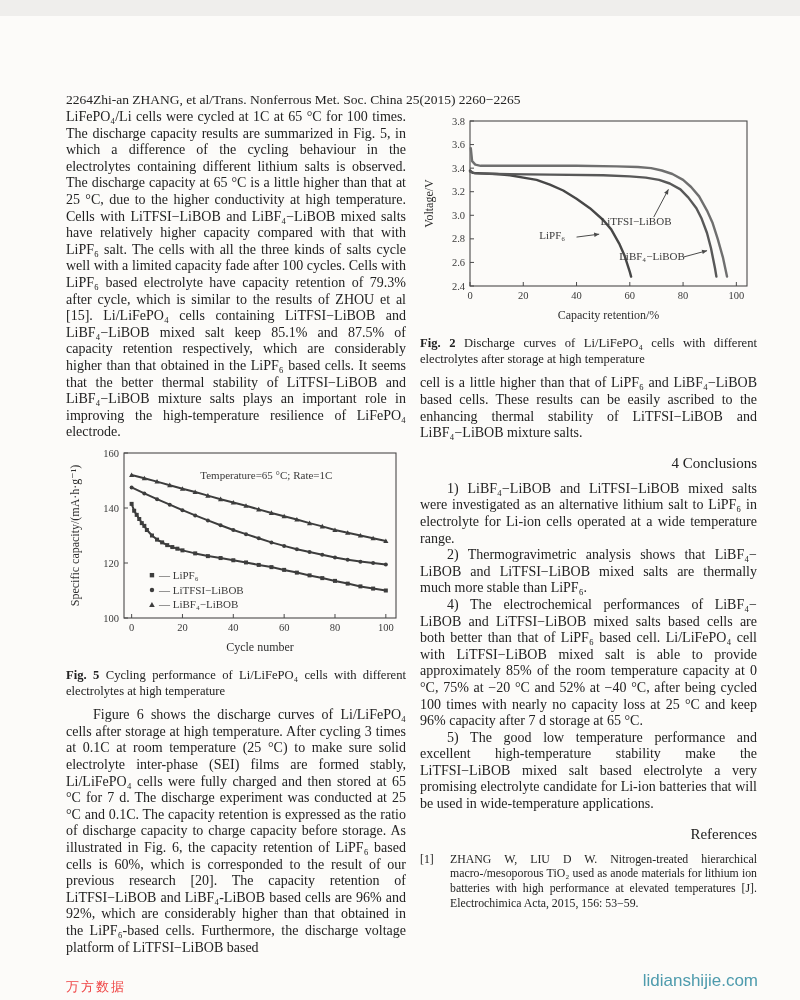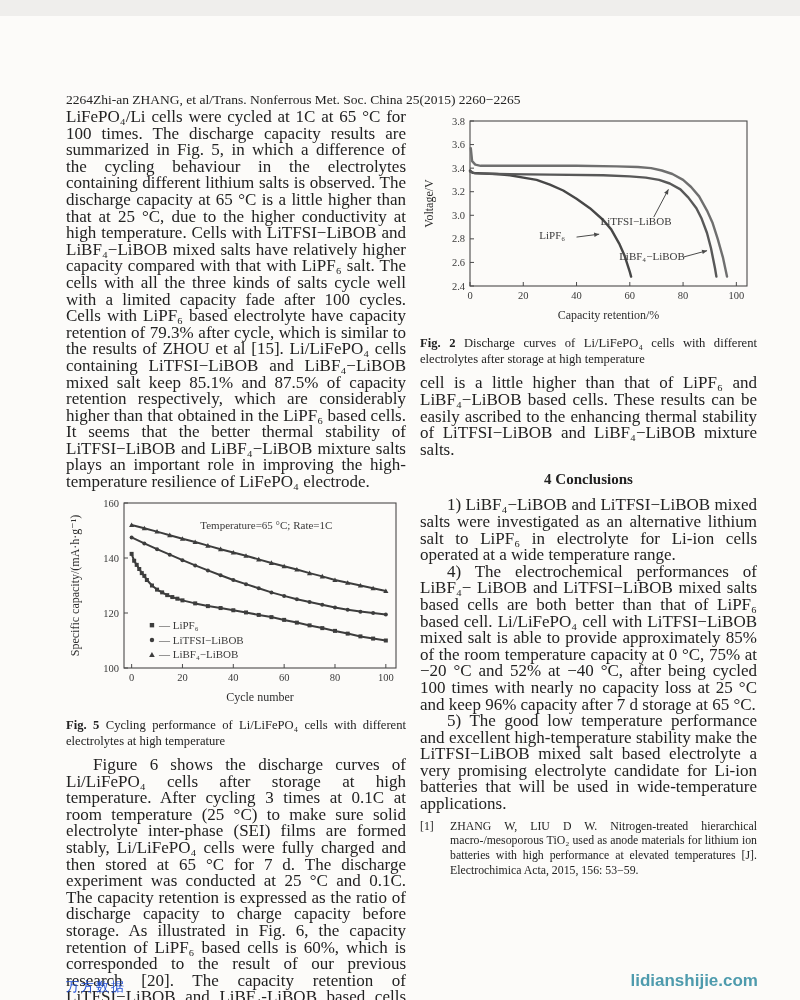--- a/index.html
+++ b/index.html
@@ -5,32 +5,32 @@
   html,body{margin:0;padding:0;}
   body{background:#efeeec;}
   .page{position:relative;width:800px;height:1000px;margin:16px auto;background:#fcfbf9;
         font-family:"Liberation Serif","DejaVu Serif",serif;color:#222;overflow:hidden;}
   .header{position:absolute;top:76px;left:66px;width:690px;display:flex;align-items:baseline;}
   .page-num{font-size:13.5px;}
   .header-title{flex:1;text-align:left;font-size:13.5px;}
   .col{position:absolute;text-align:justify;}
   .col-left{left:66px;top:93px;width:340px;}
   .col-right{left:420px;top:98px;width:337px;}
-  p.body{margin:0;font-size:17px;line-height:16.6px;}
+  p.body{margin:0;font-size:14px;line-height:16.6px;}
   p.indent{text-indent:27px;}
   .figure-block{margin:5px 0 2px 0;}
   p.caption{margin:3px 0 8px 0;font-size:12.6px;line-height:16.2px;}
   p.caption b{font-weight:bold;}
-  h2.section{font-size:15px;margin:13px 0 9px 0;font-weight:bold;text-align:center;}
+  h2.section{font-size:15px;margin:13px 0 9px 0;font-weight:normal;text-align:right;}
   .ref-item{display:flex;font-size:11.8px;line-height:14.8px;margin-top:6px;text-align:justify;}
   .ref-num{width:30px;flex:none;}
   .ref-text{flex:1;}
-  .footer-left{position:absolute;left:66px;top:962px;font-size:13px;color:#1d4ed8;letter-spacing:2px;}
+  .footer-left{position:absolute;left:66px;top:962px;font-size:13px;color:#ef4444;letter-spacing:2px;}
   .footer-right{position:absolute;right:42px;top:955px;font-size:17px;
-                font-family:"Liberation Sans","DejaVu Sans",sans-serif;font-weight:bold;}
+                font-family:"Liberation Sans","DejaVu Sans",sans-serif;font-weight:normal;}
   
   svg text.tick{font-family:"Liberation Serif","DejaVu Serif",serif;font-size:10.5px;fill:#3a3a3a;}
   svg text.axlabel{font-family:"Liberation Serif","DejaVu Serif",serif;font-size:12px;fill:#2e2e2e;}
   svg text.anno{font-family:"Liberation Serif","DejaVu Serif",serif;font-size:11px;fill:#3a3a3a;}
 </style>
 </head>
 <body>
 
 <div class="page">
 
@@ -202,23 +202,25 @@
           <polygon points="287.0480769230769,136.6428571428571 281.6471501885323,135.82432772488764 282.7957200141041,140.07177252803527" fill="#4a4a4a"></polygon>
         </svg></div>
 
     <p class="caption"><b>Fig. 2</b><span> Discharge curves of Li/LiFePO₄ cells with different electrolytes after storage at high temperature</span></p>
 
     <p class="body">cell is a little higher than that of LiPF₆ and LiBF₄−LiBOB based cells. These results can be easily ascribed to the enhancing thermal stability of LiTFSI−LiBOB and LiBF₄−LiBOB mixture salts.</p>
 
     <h2 class="section">4 Conclusions</h2>
 
     <p class="body indent">1) LiBF₄−LiBOB and LiTFSI−LiBOB mixed salts were investigated as an alternative lithium salt to LiPF₆ in electrolyte for Li-ion cells operated at a wide temperature range.</p>
+    <p class="body indent">2) Thermogravimetric analysis shows that LiBF₄− LiBOB and LiTFSI−LiBOB mixed salts are thermally much more stable than LiPF₆.</p>
     <p class="body indent">4) The electrochemical performances of LiBF₄− LiBOB and LiTFSI−LiBOB mixed salts based cells are both better than that of LiPF₆ based cell. Li/LiFePO₄ cell with LiTFSI−LiBOB mixed salt is able to provide approximately 85% of the room temperature capacity at 0 °C, 75% at −20 °C and 52% at −40 °C, after being cycled 100 times with nearly no capacity loss at 25 °C and keep 96% capacity after 7 d storage at 65 °C.</p>
     <p class="body indent">5) The good low temperature performance and excellent high-temperature stability make the LiTFSI−LiBOB mixed salt based electrolyte a very promising electrolyte candidate for Li-ion batteries that will be used in wide-temperature applications.</p>
 
+    <h2 class="section">References</h2>
 
     <div class="ref-item">
       <span class="ref-num">[1]</span>
       <span class="ref-text">ZHANG W, LIU D W. Nitrogen-treated hierarchical macro-/mesoporous TiO₂ used as anode materials for lithium ion batteries with high performance at elevated temperatures [J]. Electrochimica Acta, 2015, 156: 53−59.</span>
     </div>
   </div>
 
   <div class="footer-left">万方数据</div>
   <a class="footer-right" href="#" style="text-decoration: none; color: rgb(78, 155, 173);">lidianshijie.com</a>
 

